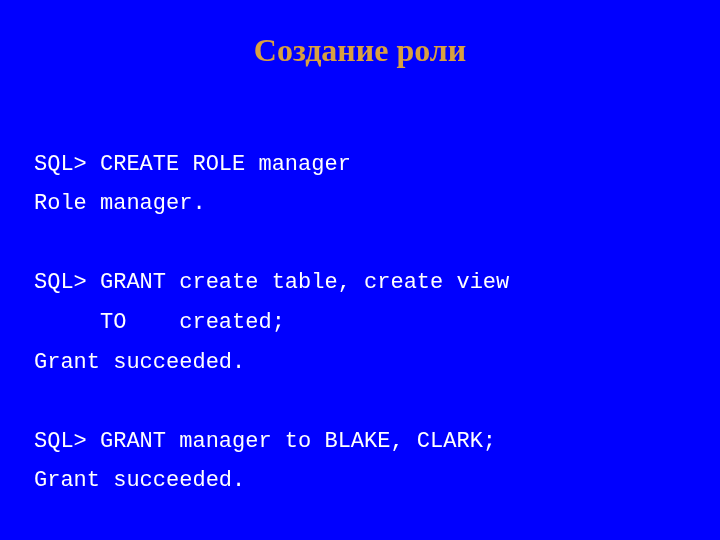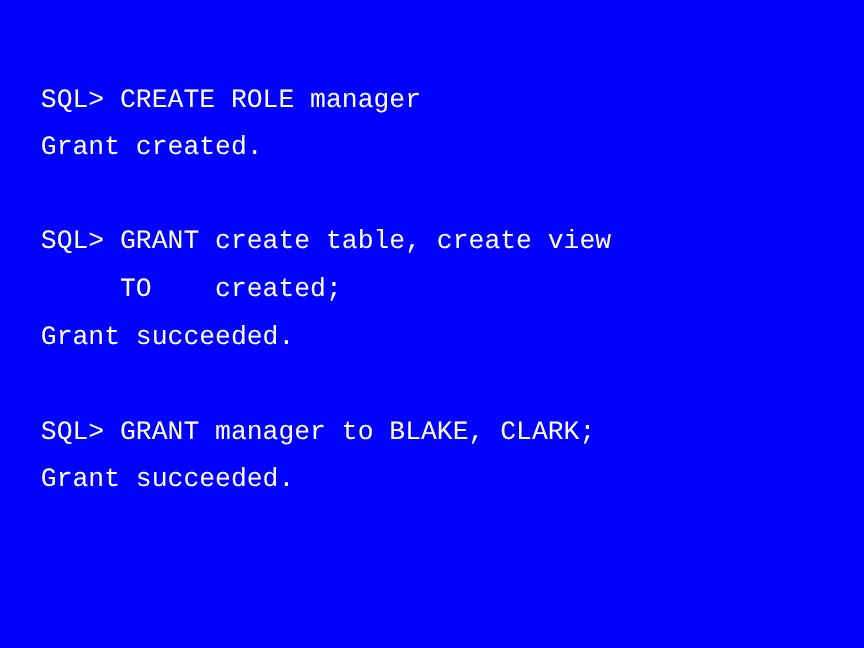--- a/index.html
+++ b/index.html
@@ -29,23 +29,24 @@
     color: #ffffff;
     font-size: 22px;
     line-height: 1.8;
     white-space: pre;
   }
 </style>
 </head>
 <body>
 
 <div class="slide">
+  <div class="title">Создание роли</div>
   <div class="code">
 <span>SQL&gt; CREATE ROLE manager</span>
-<span>Grant created.</span>
+<span>Role manager.</span>
 <span></span>
 <span>SQL&gt; GRANT create table, create view</span>
 <span>     TO    created;</span>
 <span>Grant succeeded.</span>
 <span></span>
 <span>SQL&gt; GRANT manager to BLAKE, CLARK;</span>
 <span>Grant succeeded.</span>
 </div>
 </div>
 

